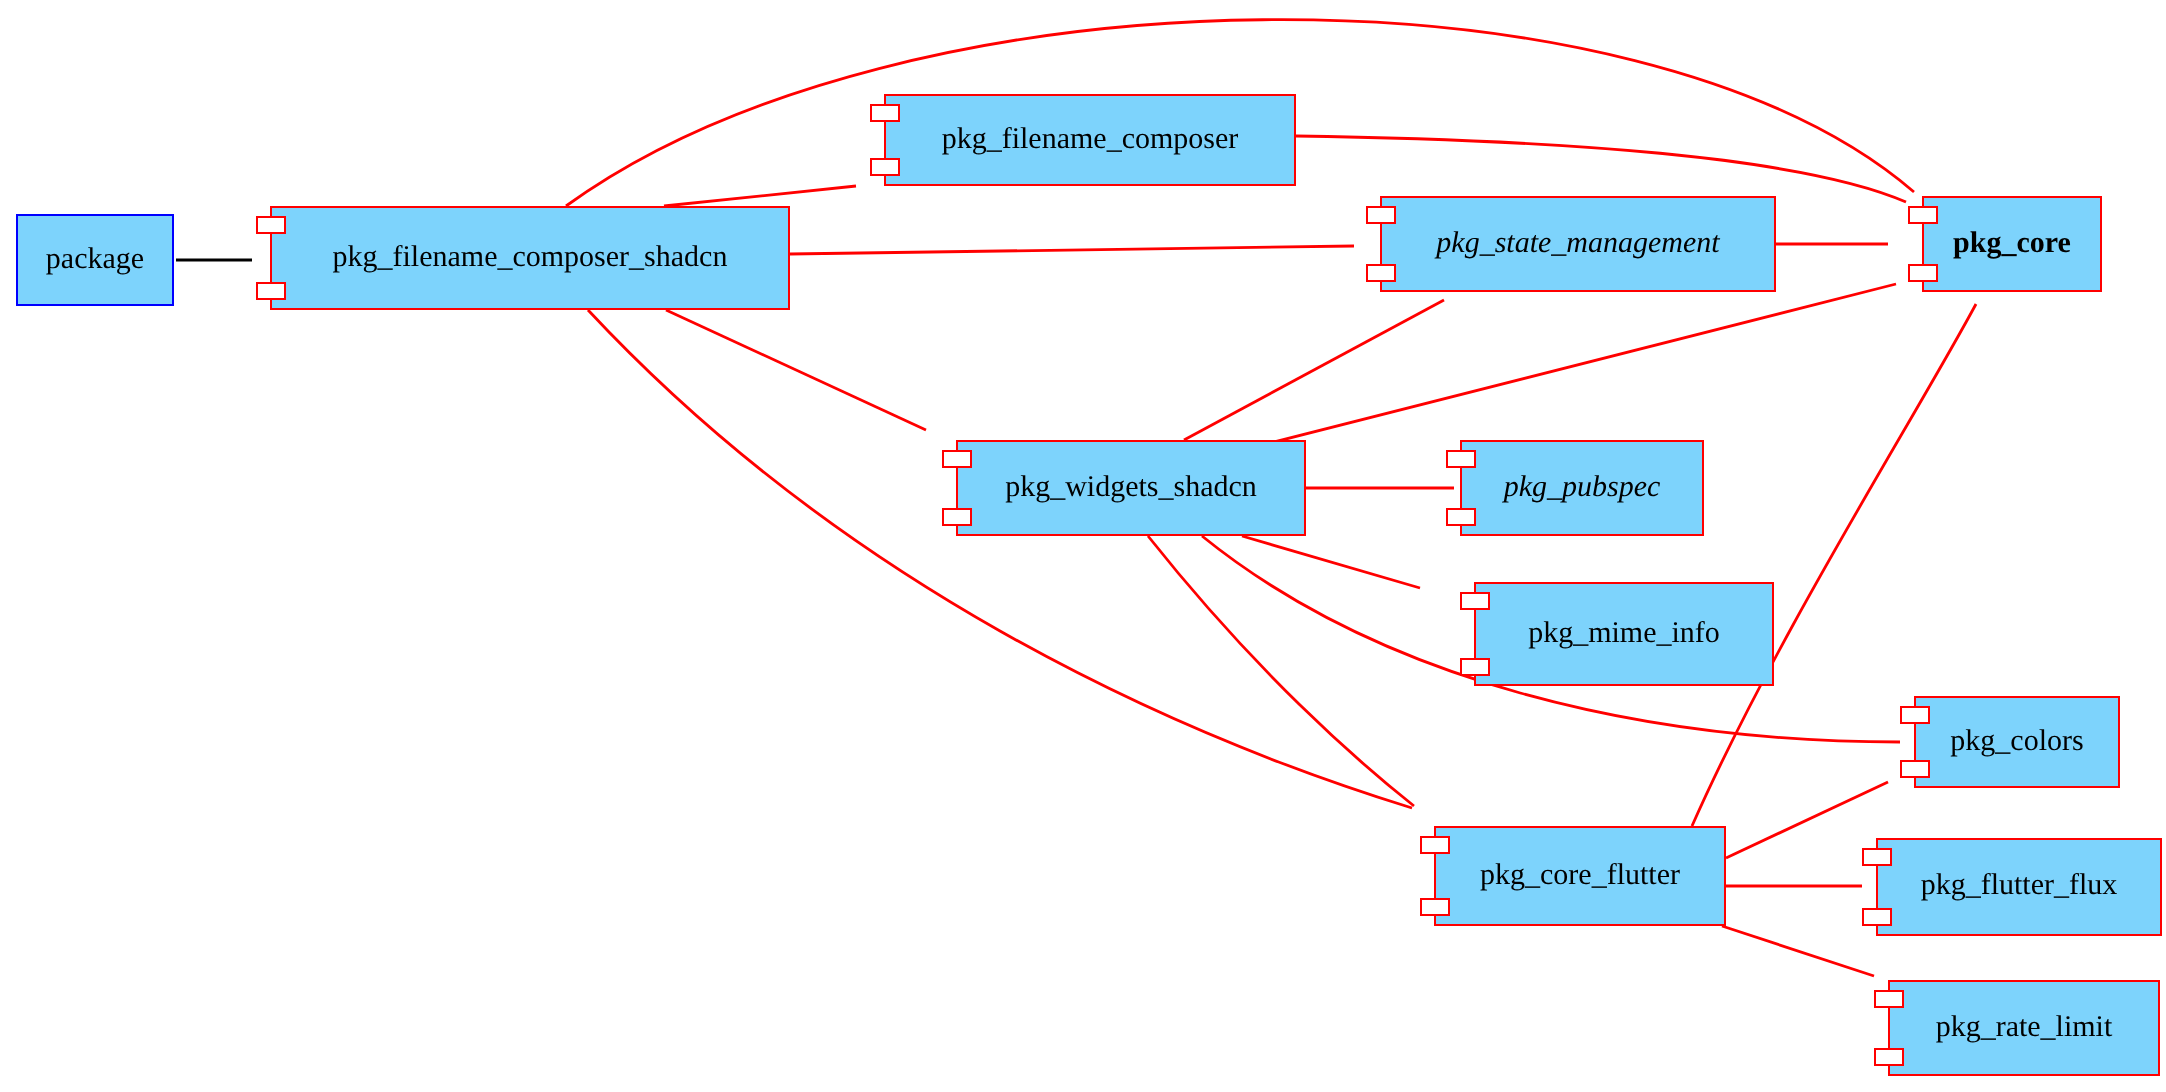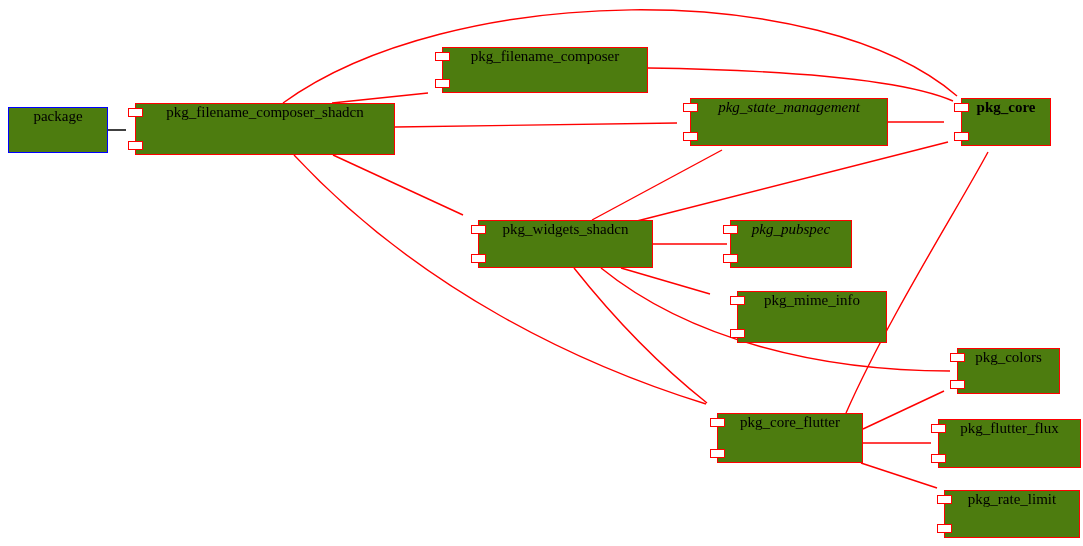--- a/index.html
+++ b/index.html
@@ -3,22 +3,22 @@
 <meta charset="utf-8">
 <style>
   html,body{margin:0;padding:0;background:#ffffff;}
   .graph-canvas{
     position:relative;width:1083px;height:546px;background:#ffffff;overflow:hidden;
     font-family:"Liberation Serif", "DejaVu Serif", serif;
   }
   .edges-layer{position:absolute;left:0;top:0;width:1083px;height:546px;}
   .edges-layer path{fill:none;stroke-width:1.4px;}
   .node{
-    position:absolute;display:flex;justify-content:center;
-    background:#4d7c0f;border:1px solid #ff0000;box-sizing:border-box;
+    position:absolute;display:flex;align-items:center;justify-content:center;
+    background:#7dd3fc;border:1px solid #ff0000;box-sizing:border-box;
     font-size:15px;color:#000000;white-space:nowrap;cursor:pointer;
   }
   .node-package{border:1px solid #0000ff;}
   .tab{
     position:absolute;left:-8px;width:15px;height:9px;background:#ffffff;
     border:1px solid #ff0000;box-sizing:border-box;
   }
   .tab-top{top:4px;}
   .tab-bottom{bottom:4px;}
   .node-label{pointer-events:none;}
@@ -56,21 +56,21 @@
     <path d="M621,268 L710,294" stroke="#ff0000" marker-end="url(#arr-red)"></path>
     <path d="M574,268 C628,336 678,380 707,403" stroke="#ff0000" marker-end="url(#arr-red)"></path>
     <path d="M601,268 C690,340 820,371 950,371" stroke="#ff0000" marker-end="url(#arr-red)"></path>
 
     <path d="M846,413 C888,318 958,208 988,152" stroke="#ff0000" marker-end="url(#arr-red)"></path>
     <path d="M863,429 L944,391" stroke="#ff0000" marker-end="url(#arr-red)"></path>
     <path d="M863,443 L931,443" stroke="#ff0000" marker-end="url(#arr-red)"></path>
     <path d="M861,463 L937,488" stroke="#ff0000" marker-end="url(#arr-red)"></path>
   </svg>
 
-  <div class="node node-package" style="left:8px;top:107px;width:100px;height:46px;">
+  <div class="node node-package" style="left:8px;top:107px;width:79px;height:46px;">
     <span class="node-label">package</span>
   </div>
 
   <div class="node" style="left:135px;top:103px;width:260px;height:52px;">
     <span class="tab tab-top"></span>
     <span class="tab tab-bottom"></span>
     <span class="node-label">pkg_filename_composer_shadcn</span>
   </div>
 
   <div class="node" style="left:442px;top:47px;width:206px;height:46px;">

